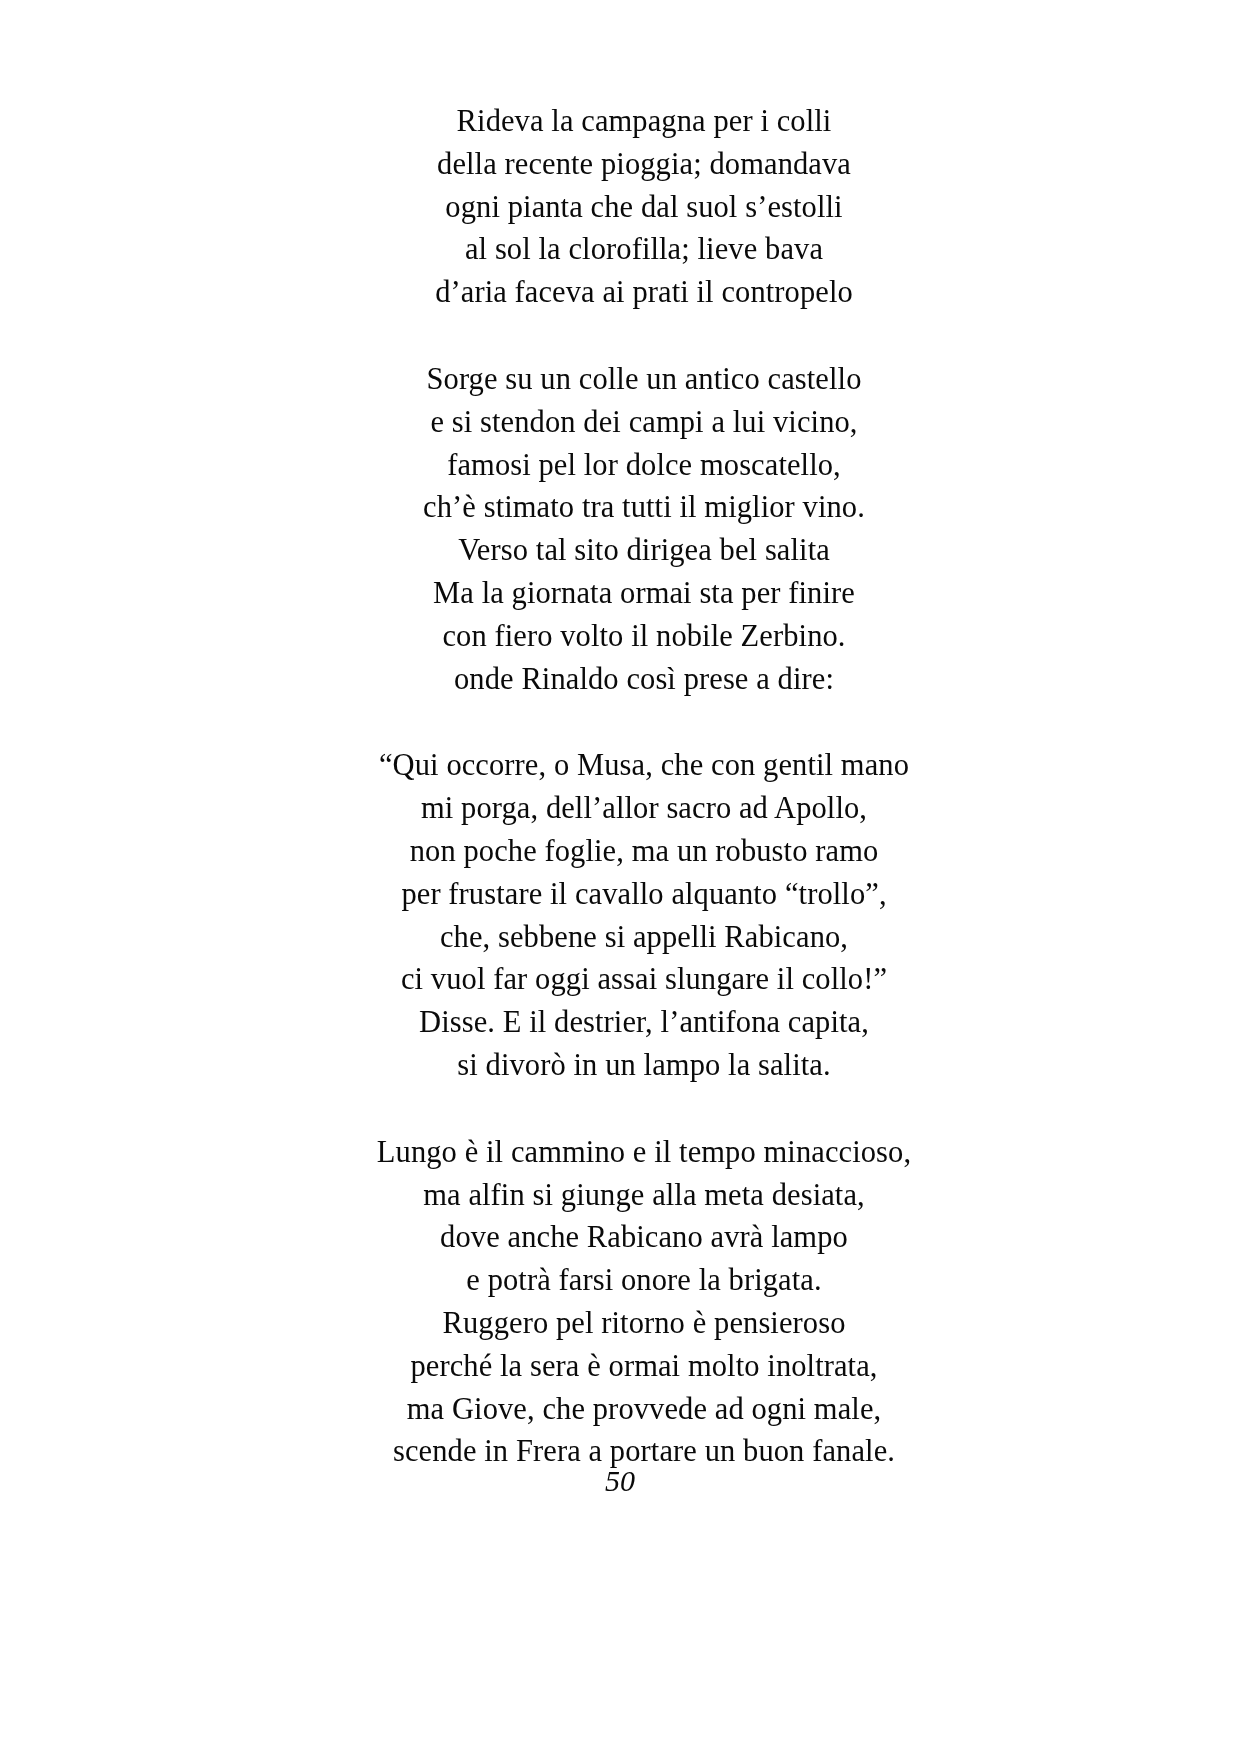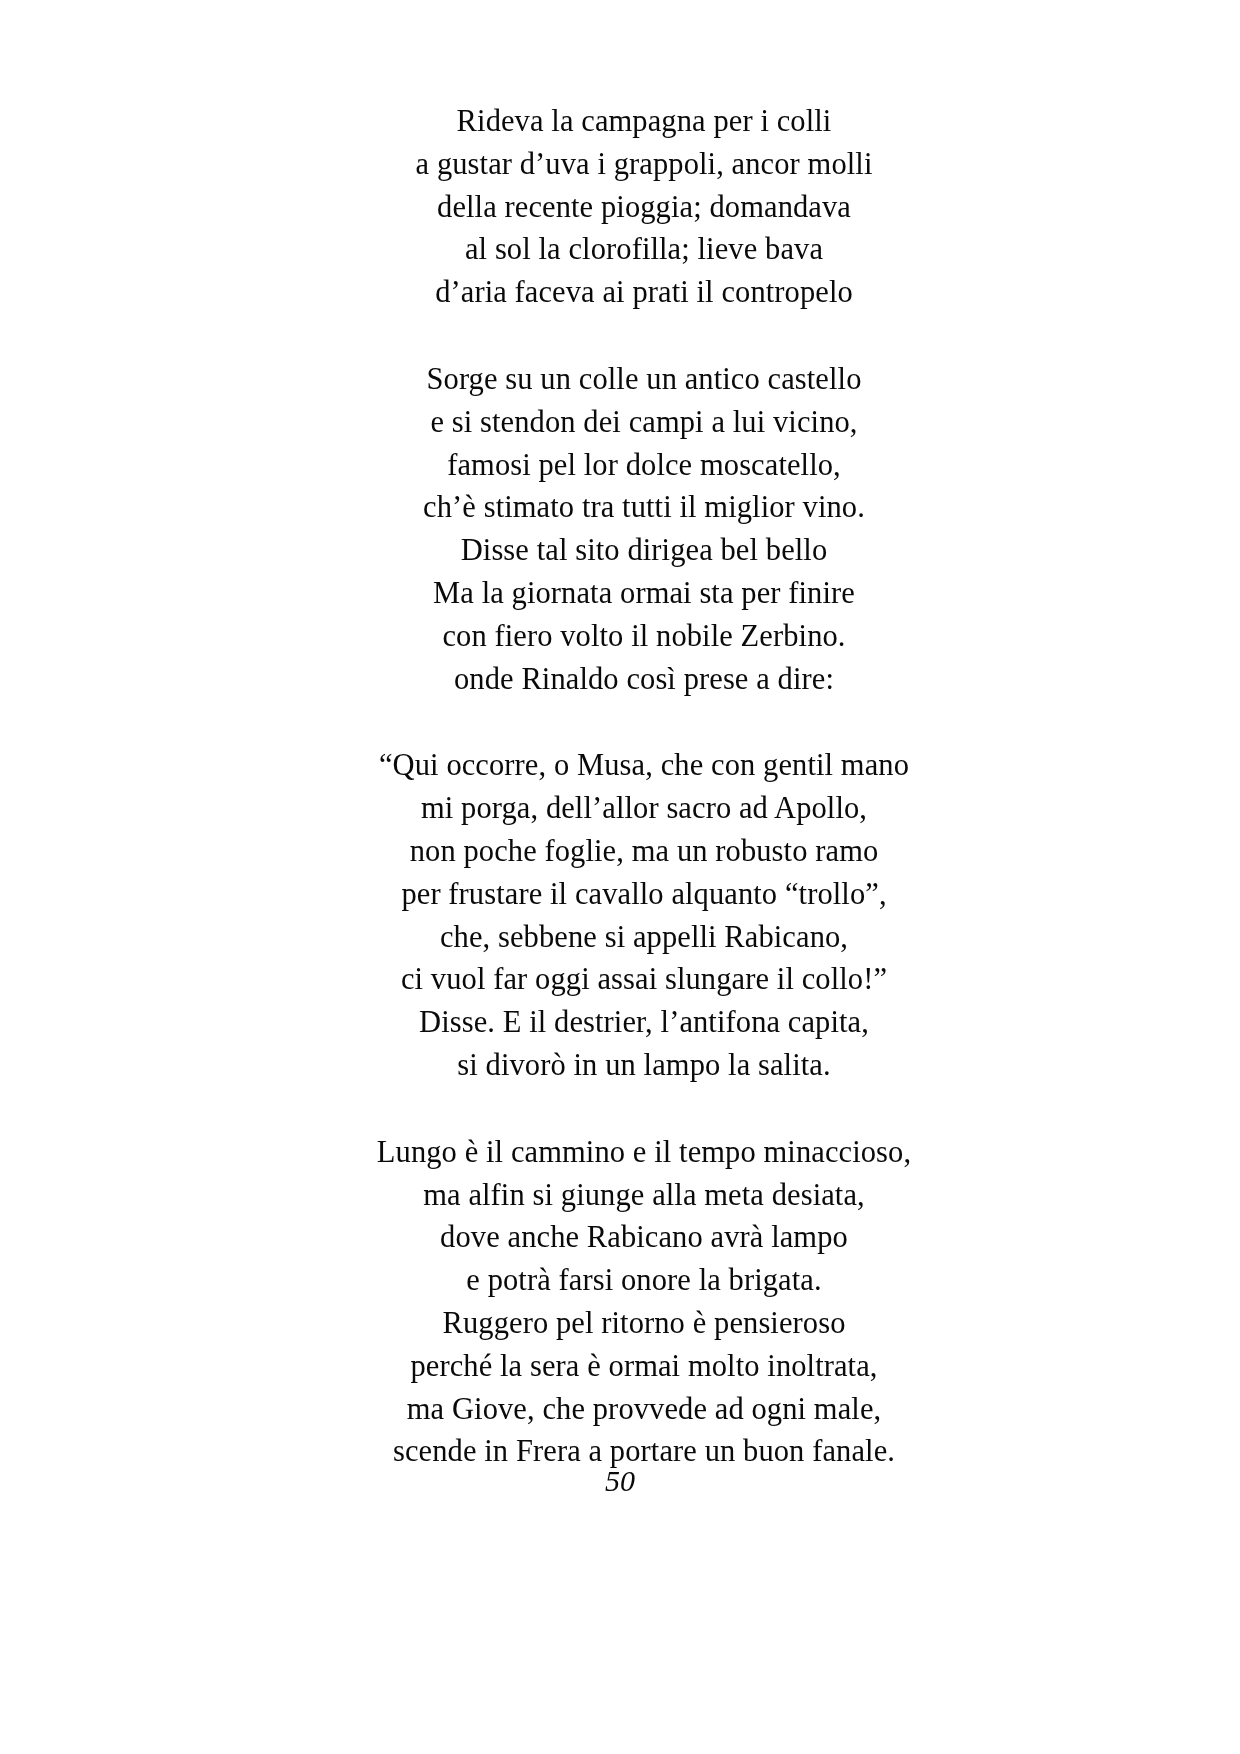--- a/index.html
+++ b/index.html
@@ -65,31 +65,31 @@
   }
 </style>
 </head>
 <body>
 
 <div class="page">
 
   <div class="poem-body">
     <div class="stanza">
         <span class="verse-line">Rideva la campagna per i colli</span>
-        <span class="verse-line">a gustar d’uva i grappoli, ancor molli</span>
         <span class="verse-line">della recente pioggia; domandava</span>
+        <span class="verse-line">ogni pianta che dal suol s’estolli</span>
         <span class="verse-line">al sol la clorofilla; lieve bava</span>
         <span class="verse-line">d’aria faceva ai prati il contropelo</span>
       </div>
     <div class="stanza">
         <span class="verse-line">Sorge su un colle un antico castello</span>
         <span class="verse-line">e si stendon dei campi a lui vicino,</span>
         <span class="verse-line">famosi pel lor dolce moscatello,</span>
         <span class="verse-line">ch’è stimato tra tutti il miglior vino.</span>
-        <span class="verse-line">Disse tal sito dirigea bel bello</span>
+        <span class="verse-line">Verso tal sito dirigea bel salita</span>
         <span class="verse-line">Ma la giornata ormai sta per finire</span>
         <span class="verse-line">con fiero volto il nobile Zerbino.</span>
         <span class="verse-line">onde Rinaldo così prese a dire:</span>
       </div>
     <div class="stanza">
         <span class="verse-line">“Qui occorre, o Musa, che con gentil mano</span>
         <span class="verse-line">mi porga, dell’allor sacro ad Apollo,</span>
         <span class="verse-line">non poche foglie, ma un robusto ramo</span>
         <span class="verse-line">per frustare il cavallo alquanto “trollo”,</span>
         <span class="verse-line">che, sebbene si appelli Rabicano,</span>

